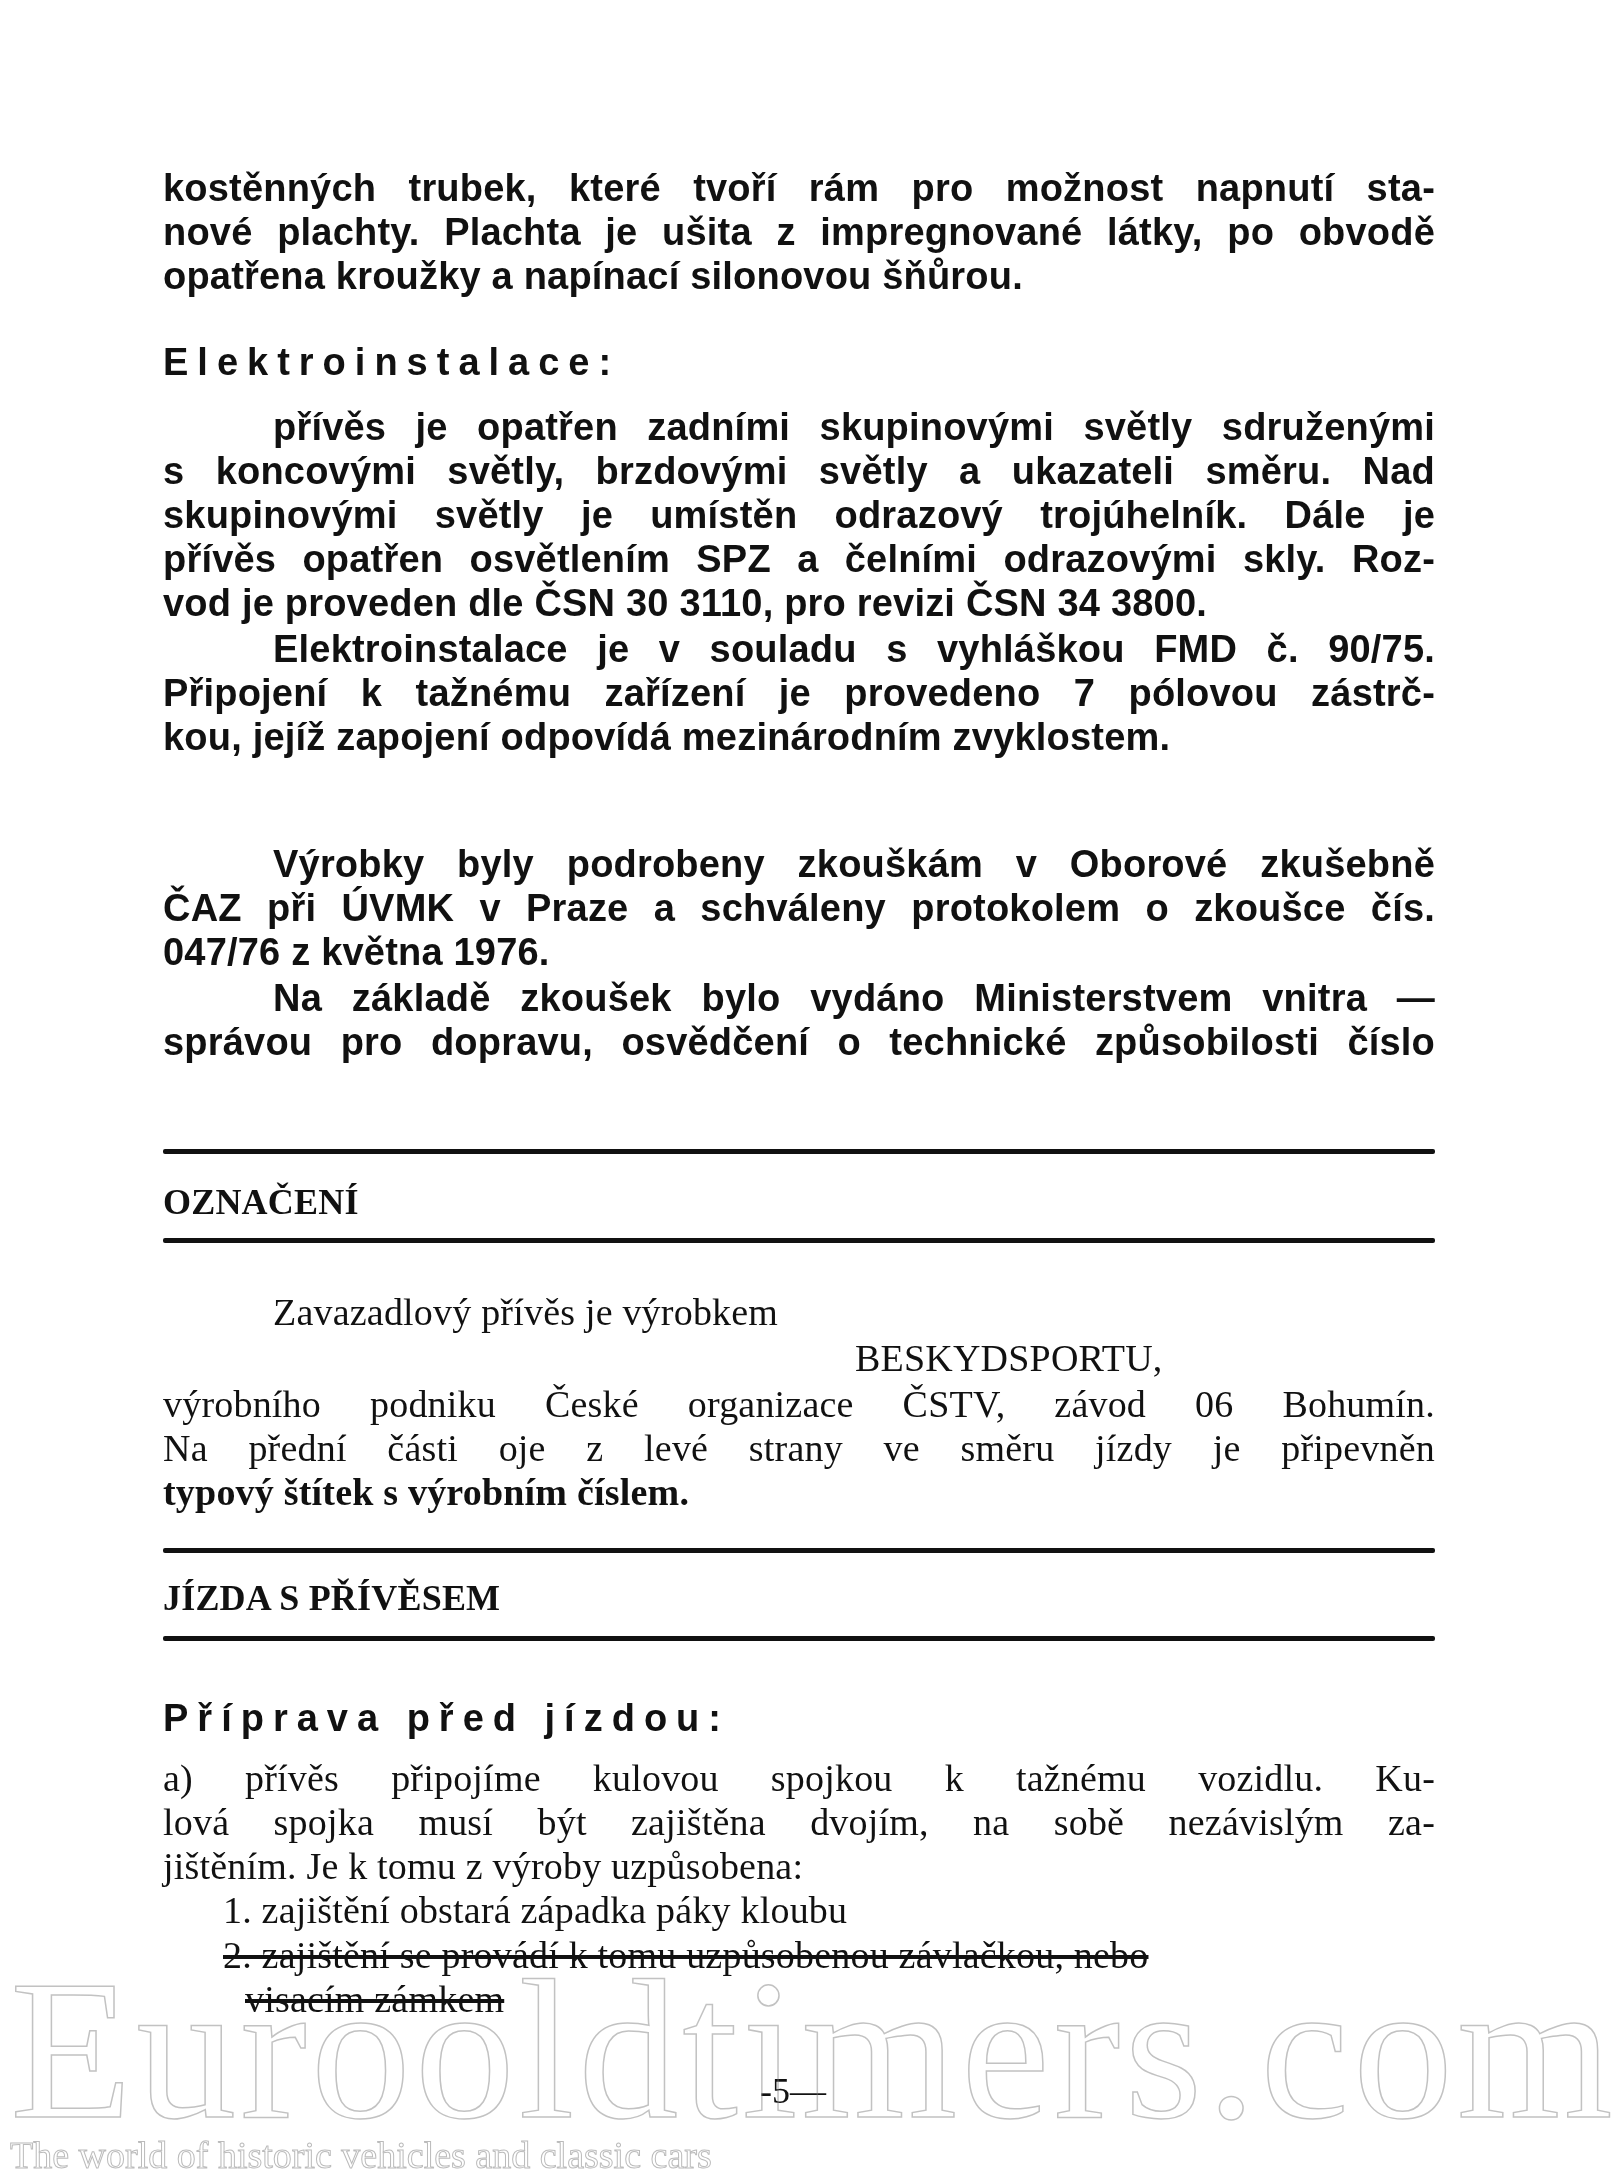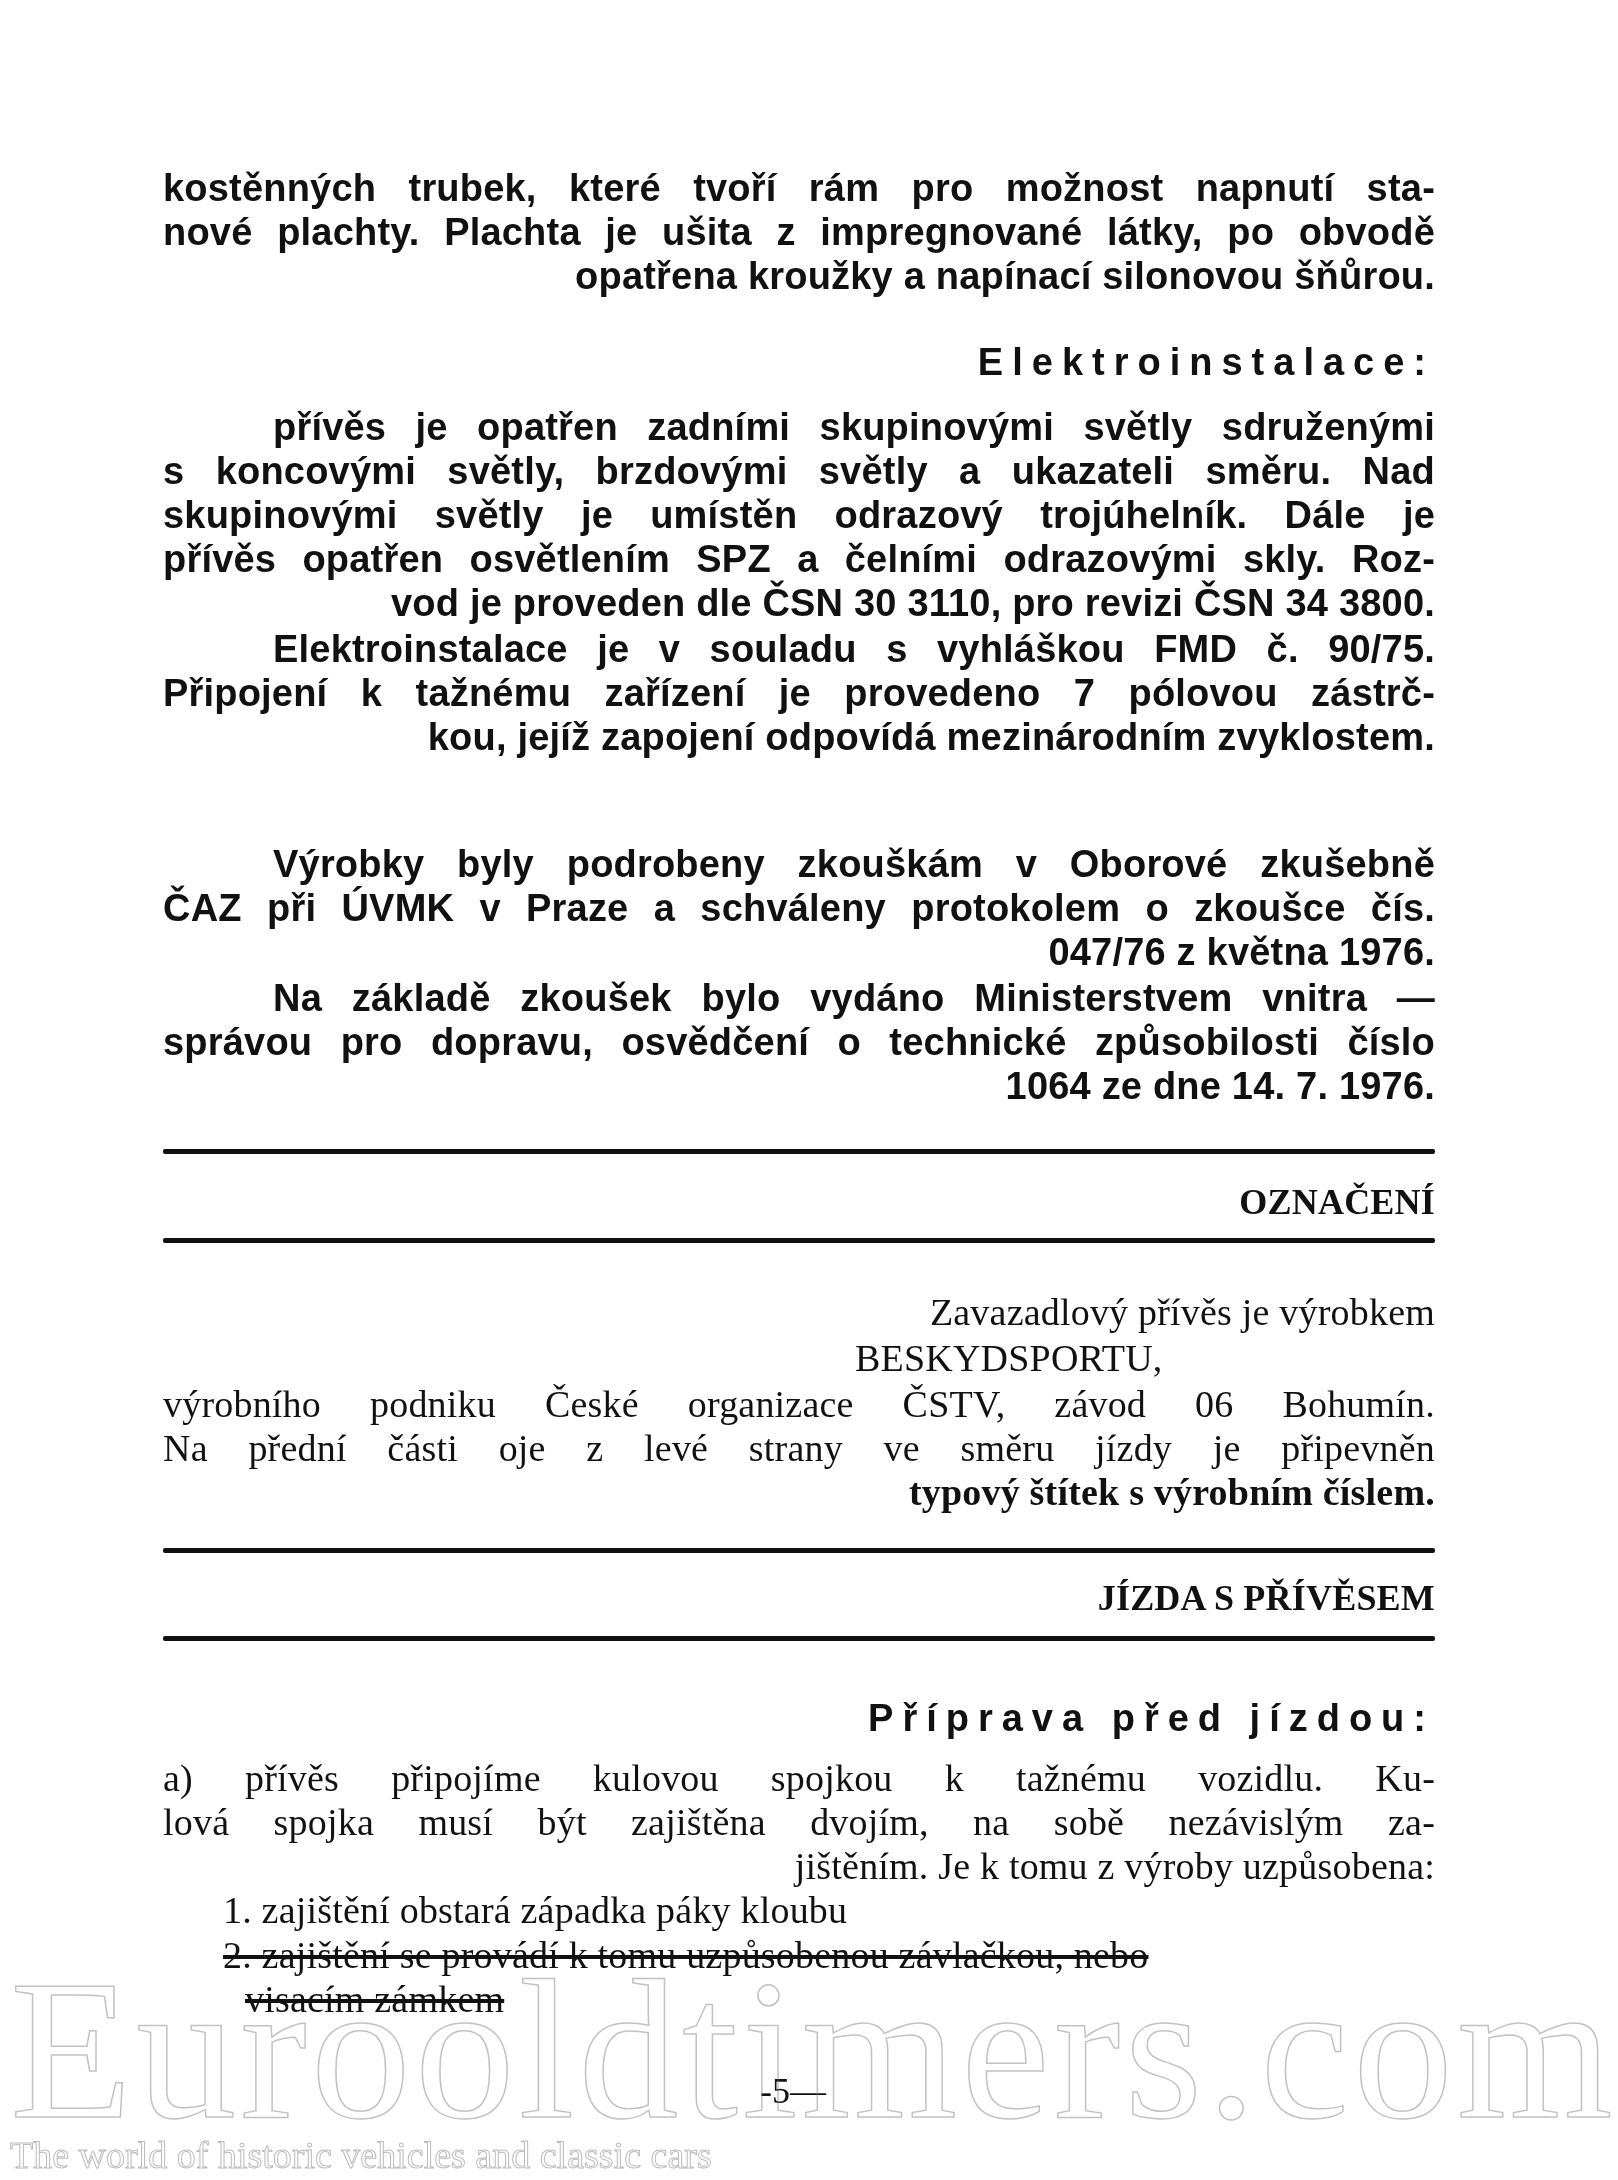--- a/index.html
+++ b/index.html
@@ -6,21 +6,20 @@
   body {
     width: 1618px; height: 2180px; background: #ffffff; position: relative; overflow: hidden;
     font-family: "Liberation Sans", "DejaVu Sans", sans-serif; color: #111;
   }
   .page { position: absolute; left: 0; top: 0; width: 1386px; height: 2180px; }
   .line {
     position: absolute; left: 163px; width: 1272px; height: 44px; line-height: 44px;
     font-size: 38px; font-weight: bold; white-space: nowrap; letter-spacing: 0.2px;
     font-family: "Liberation Sans Narrow", "Liberation Sans", sans-serif;
     transform-origin: left center;
-    text-align: right;
   }
   .just { text-align: justify; text-align-last: justify; }
   .indent { padding-left: 110px; width: 1162px; }
   .spaced { letter-spacing: 9px; font-weight: 900; }
   .serif { font-family: "Liberation Serif", "DejaVu Serif", serif; font-weight: normal; font-size: 38px; }
   .serif-b { font-family: "Liberation Serif", "DejaVu Serif", serif; font-weight: bold; }
   .rule {
     position: absolute; left: 163px; width: 1272px; height: 5px; background: #111; border-radius: 2px;
   }
   .strike { text-decoration: line-through; text-decoration-thickness: 4px; text-decoration-color: #111; }
@@ -53,21 +52,20 @@
   <div class="line" style="top:581px"><span style="white-space: nowrap;">vod je proveden dle ČSN 30 3110, pro revizi ČSN 34 3800.</span></div>
   <div class="line just indent" style="top:627px"><span style="white-space: nowrap; word-spacing: 0px;">Elektroinstalace je v souladu s vyhláškou FMD č. 90/75.</span></div>
   <div class="line just" style="top:671px"><span style="white-space: nowrap; word-spacing: 0px;">Připojení k tažnému zařízení je provedeno 7 pólovou zástrč-</span></div>
   <div class="line" style="top:715px"><span style="white-space: nowrap;">kou, jejíž zapojení odpovídá mezinárodním zvyklostem.</span></div>
 
   <div class="line just indent" style="top:842px"><span style="white-space: nowrap; word-spacing: 0px;">Výrobky byly podrobeny zkouškám v Oborové zkušebně</span></div>
   <div class="line just" style="top:886px"><span style="white-space: nowrap; word-spacing: 0px;">ČAZ při ÚVMK v Praze a schváleny protokolem o zkoušce čís.</span></div>
   <div class="line" style="top:930px"><span style="white-space: nowrap;">047/76 z května 1976.</span></div>
   <div class="line just indent" style="top:976px"><span style="white-space: nowrap; word-spacing: 0px;">Na základě zkoušek bylo vydáno Ministerstvem vnitra —</span></div>
   <div class="line just" style="top:1020px"><span style="white-space: nowrap; word-spacing: 0px;">správou pro dopravu, osvědčení o technické způsobilosti číslo</span></div>
-  <div class="line" style="top:1064px"><span style="white-space: nowrap;">1064 ze dne 14. 7. 1976.</span></div>
 
   <div class="rule" style="top:1149px"></div>
   <div class="line serif-b" style="top:1180px; font-size:36px;"><span style="white-space: nowrap;">OZNAČENÍ</span></div>
   <div class="rule" style="top:1238px"></div>
 
   <div class="line serif indent" style="top:1290px"><span style="white-space: nowrap;">Zavazadlový přívěs je výrobkem</span></div>
   <div class="line serif" style="top:1336px; left:855px; width:auto;"><span style="white-space: nowrap;">BESKYDSPORTU,</span></div>
   <div class="line serif just" style="top:1382px"><span style="white-space: nowrap; word-spacing: 0px;">výrobního podniku České organizace ČSTV, závod 06 Bohumín.</span></div>
   <div class="line serif just" style="top:1426px"><span style="white-space: nowrap; word-spacing: 0px;">Na přední části oje z levé strany ve směru jízdy je připevněn</span></div>
   <div class="line serif" style="top:1470px"><span style="white-space: nowrap; font-weight: bold;">typový štítek s výrobním číslem.</span></div>

